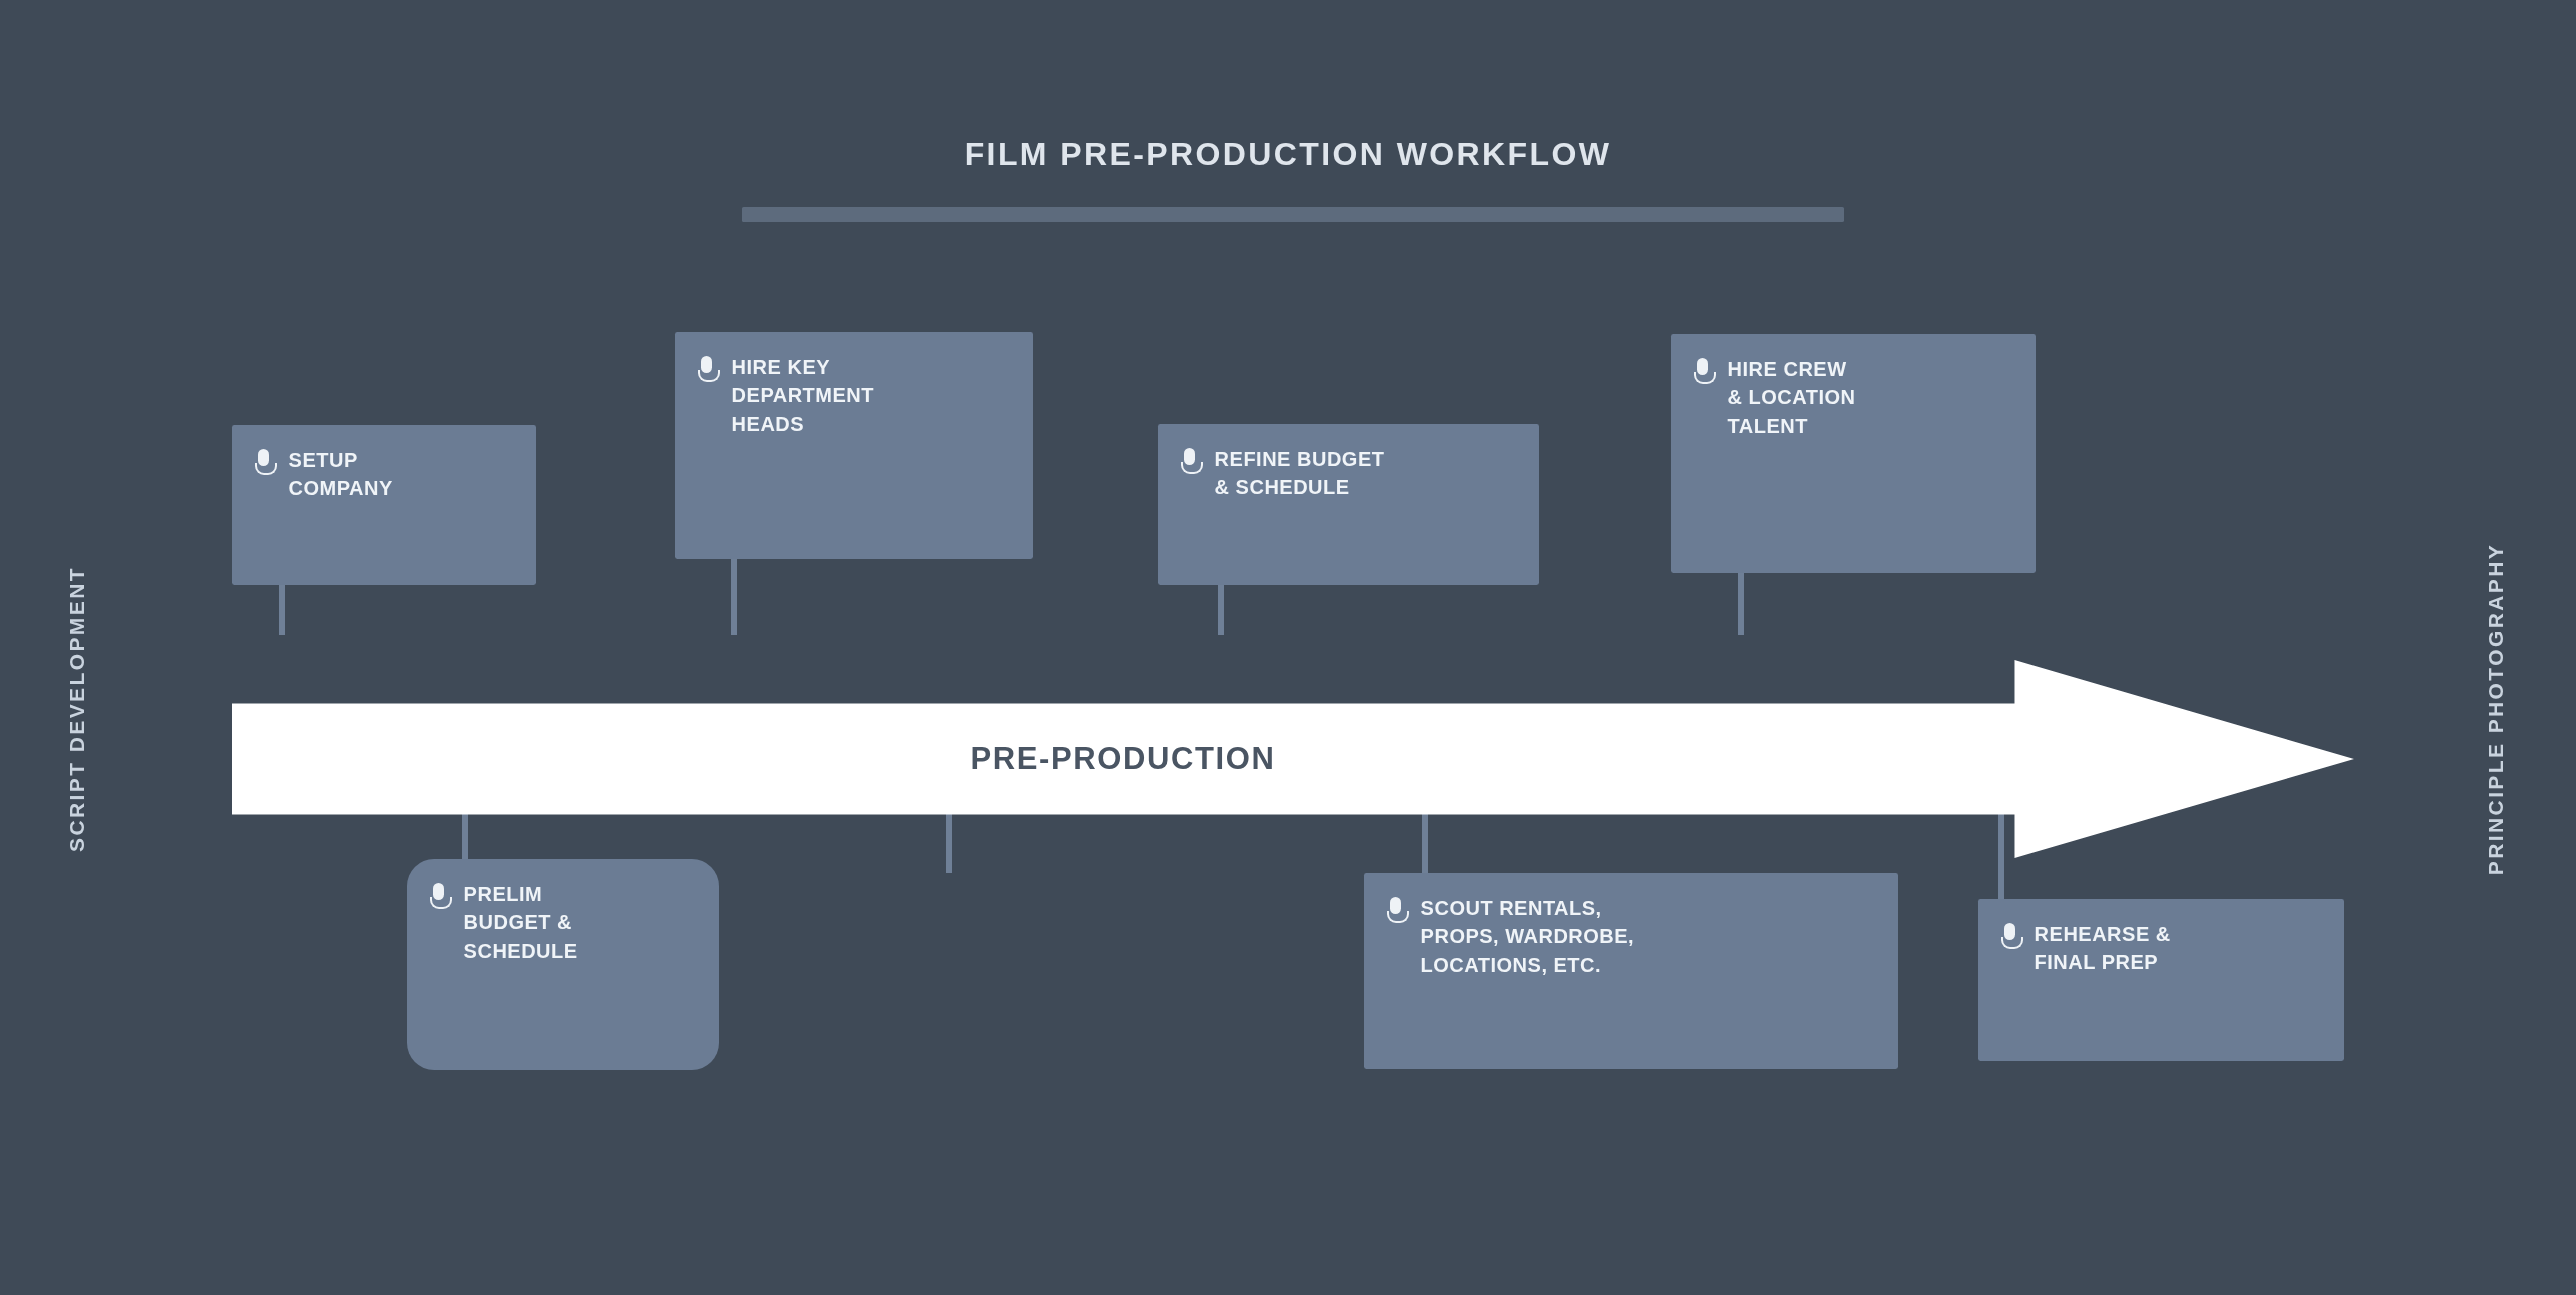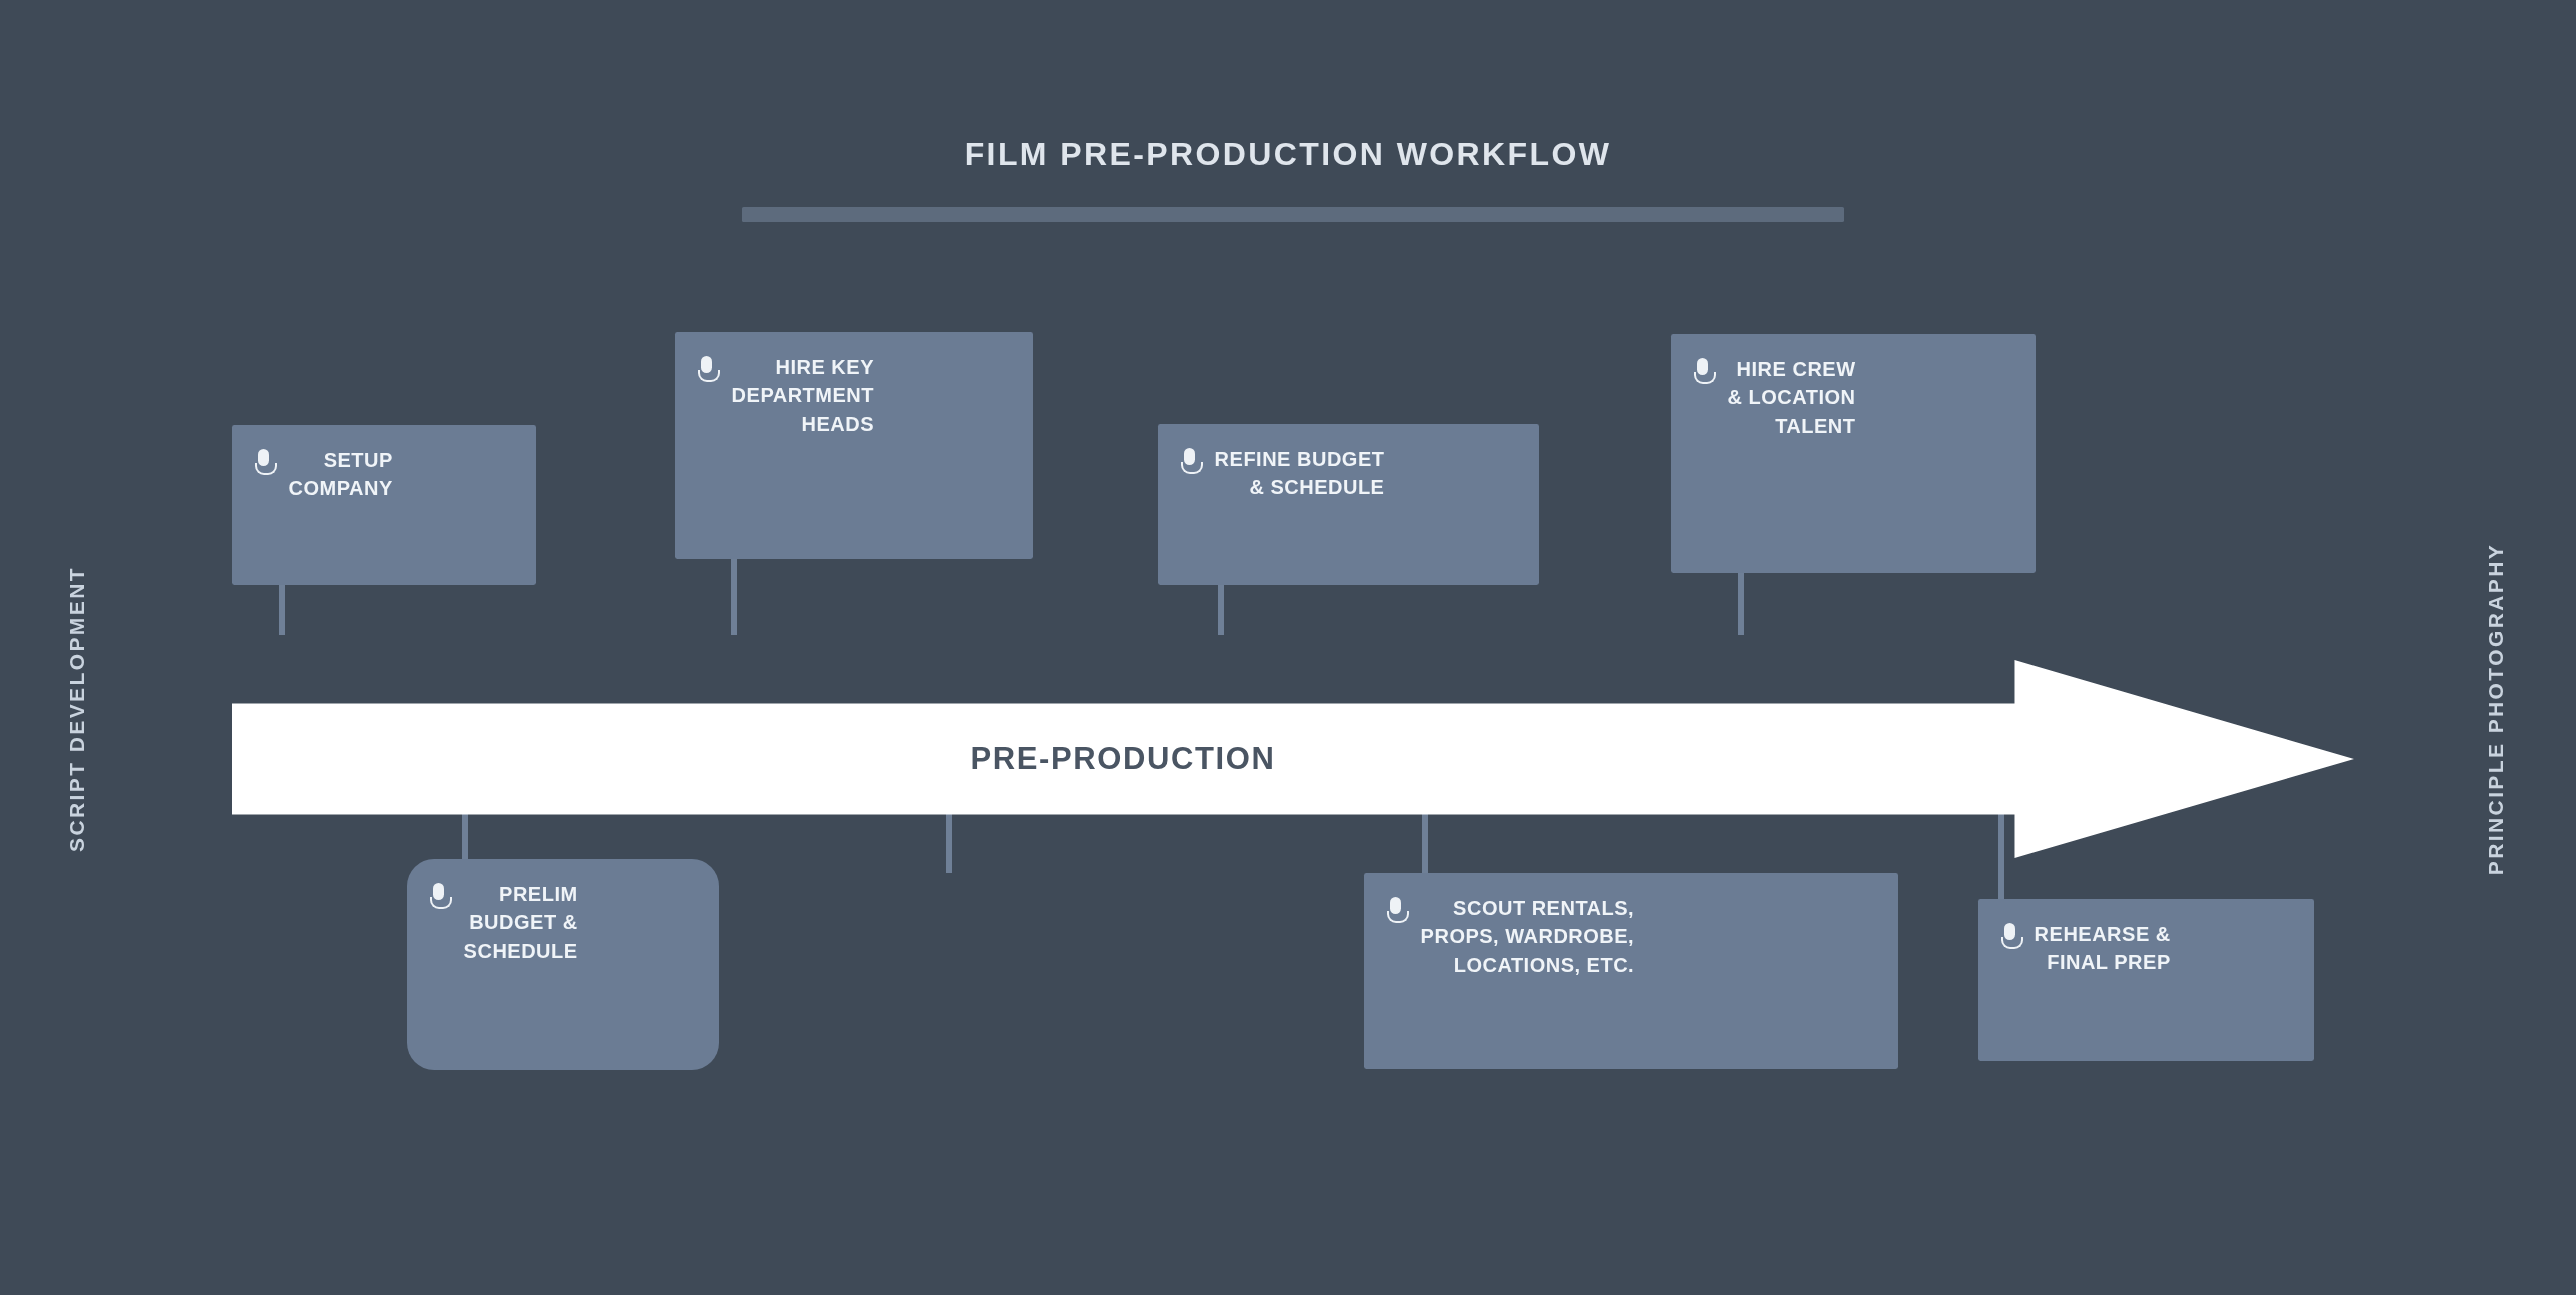--- a/index.html
+++ b/index.html
@@ -127,21 +127,20 @@
 
   
   .card {
     position: absolute;
     background: #6b7c94;
     border-radius: 2.4px;
     padding: 21px 19.4px 21px 21px;
     display: flex;
     align-items: flex-start;
     gap: 14.6px;
-    text-align: right;
   }
 
   .card-icon {
     flex: 0 0 auto;
     width: 21px;
     height: 27.5px;
     margin-top: 3.2px;
     position: relative;
   }
 
@@ -240,20 +239,20 @@
   </div>
 
 
   <div class="card" style="left:1364px; top:873px; width:534px; height:196px;">
     <span class="card-icon"></span>
     <span class="card-label">SCOUT RENTALS,
 PROPS, WARDROBE,
 LOCATIONS, ETC.</span>
   </div>
 
-  <div class="card" style="left:1978px; top:899px; width:336px; height:162px;">
+  <div class="card" style="left:1978px; top:899px; width:366px; height:162px;">
     <span class="card-icon"></span>
     <span class="card-label">REHEARSE &amp;
 FINAL PREP</span>
   </div>
 
 </div>
 
 
 </body></html>

